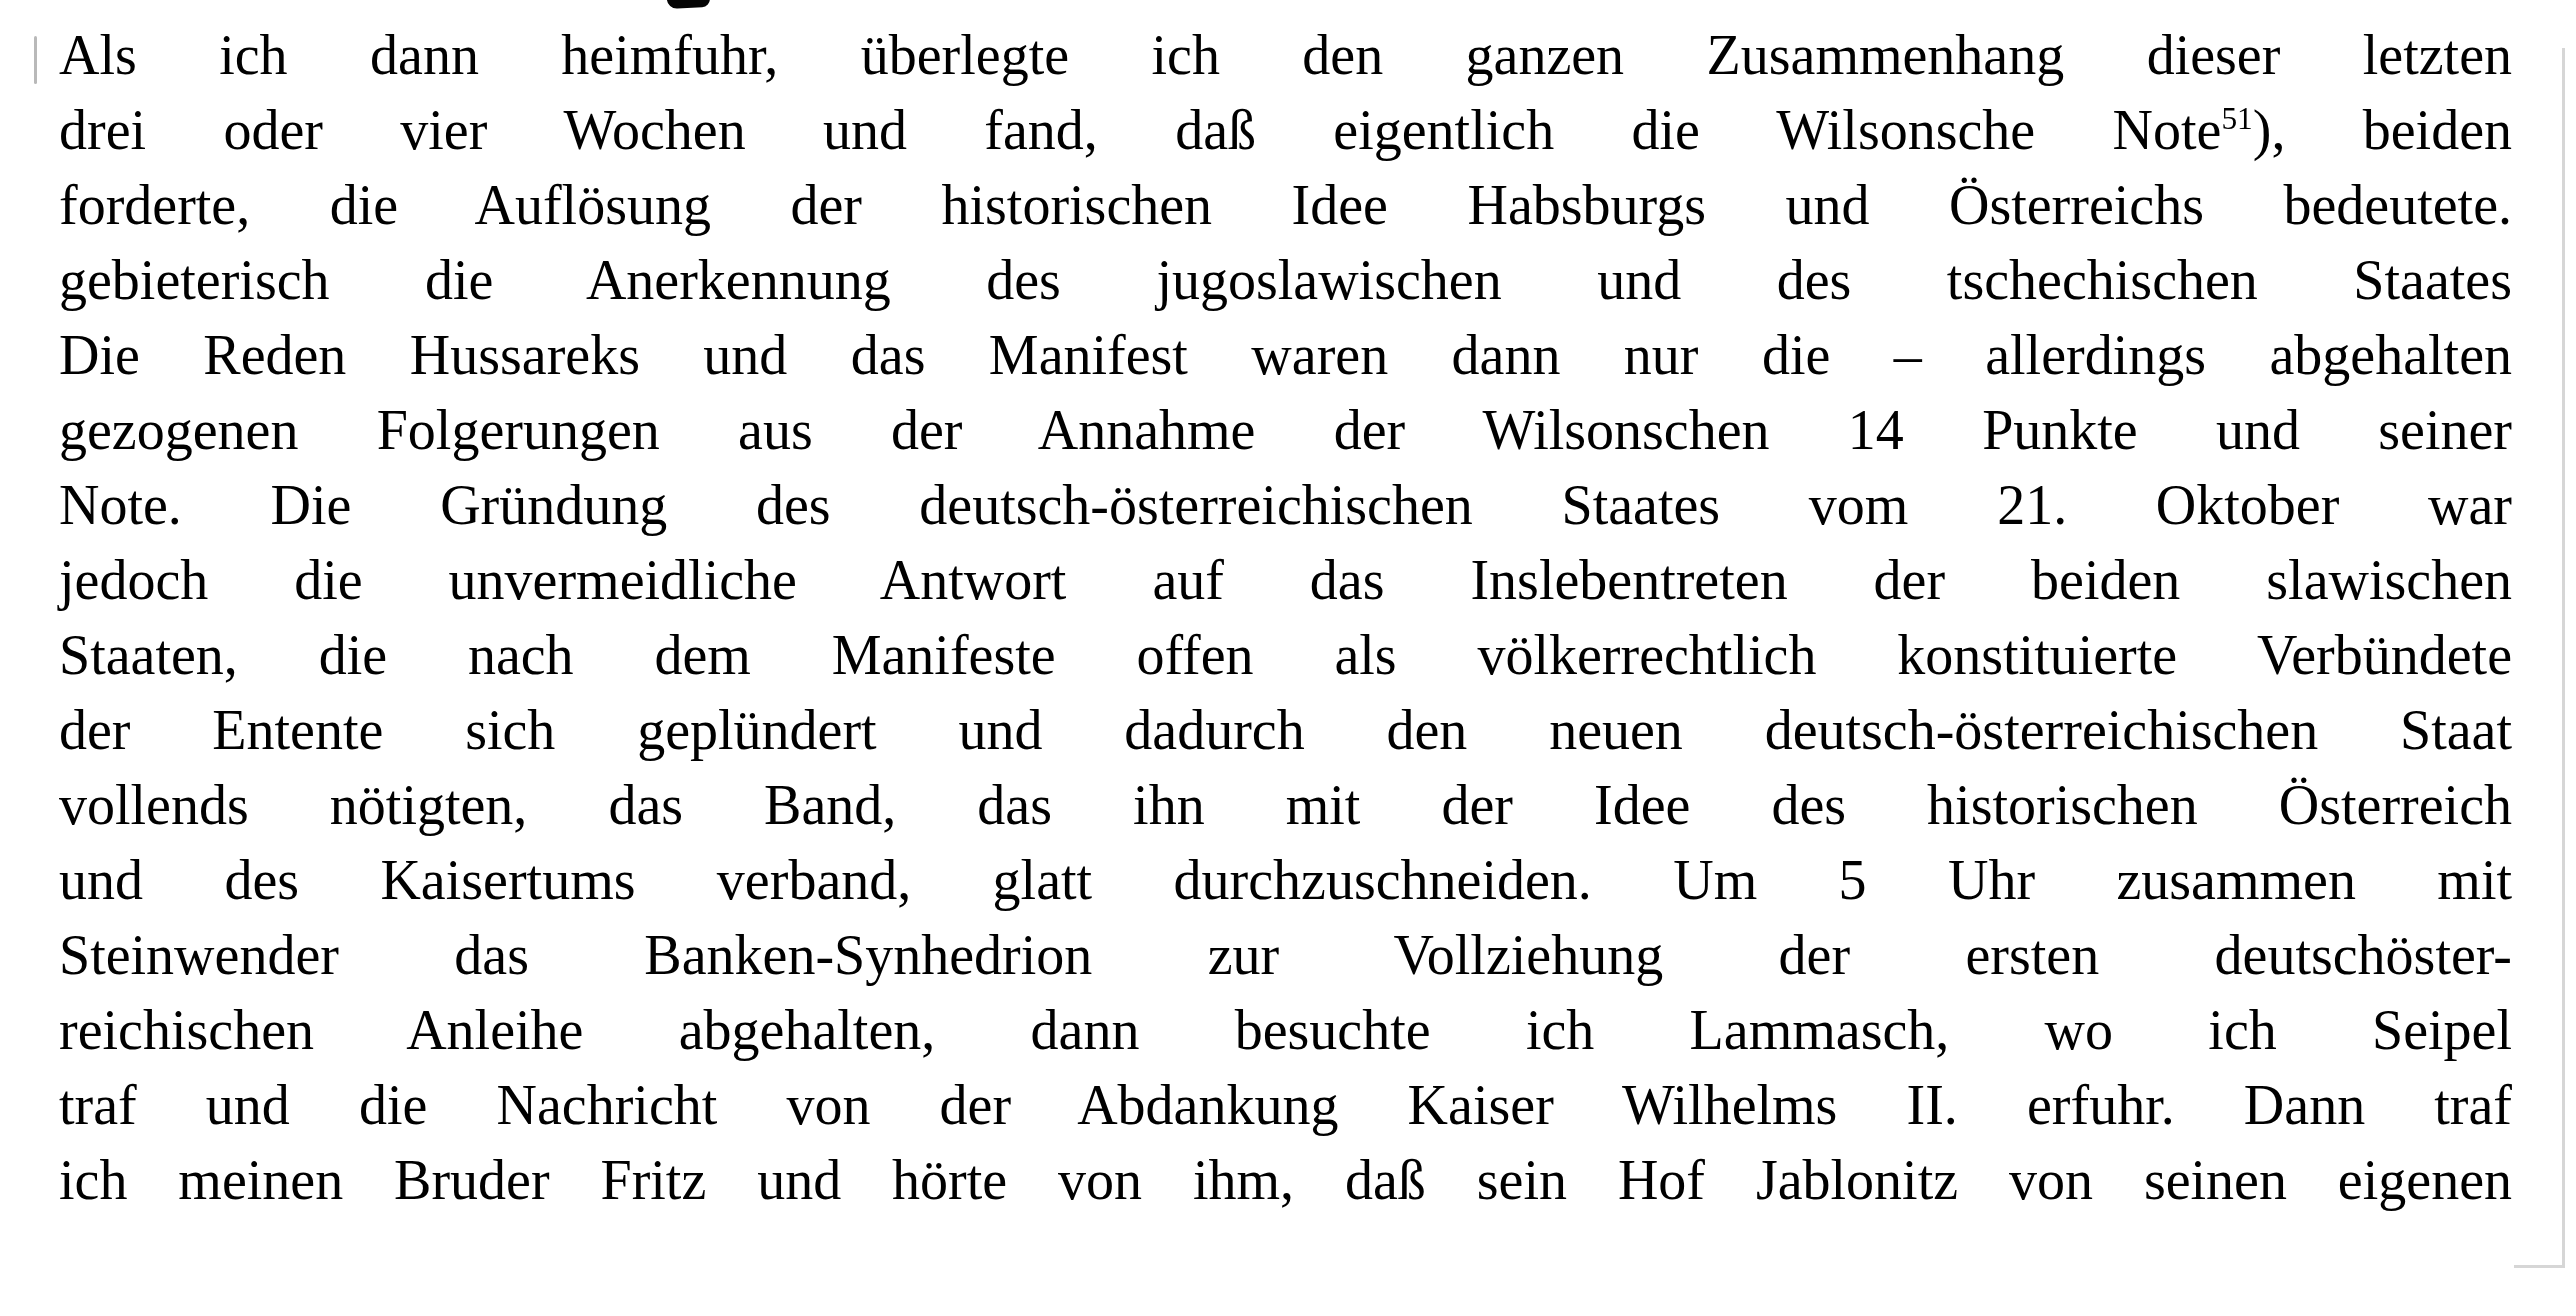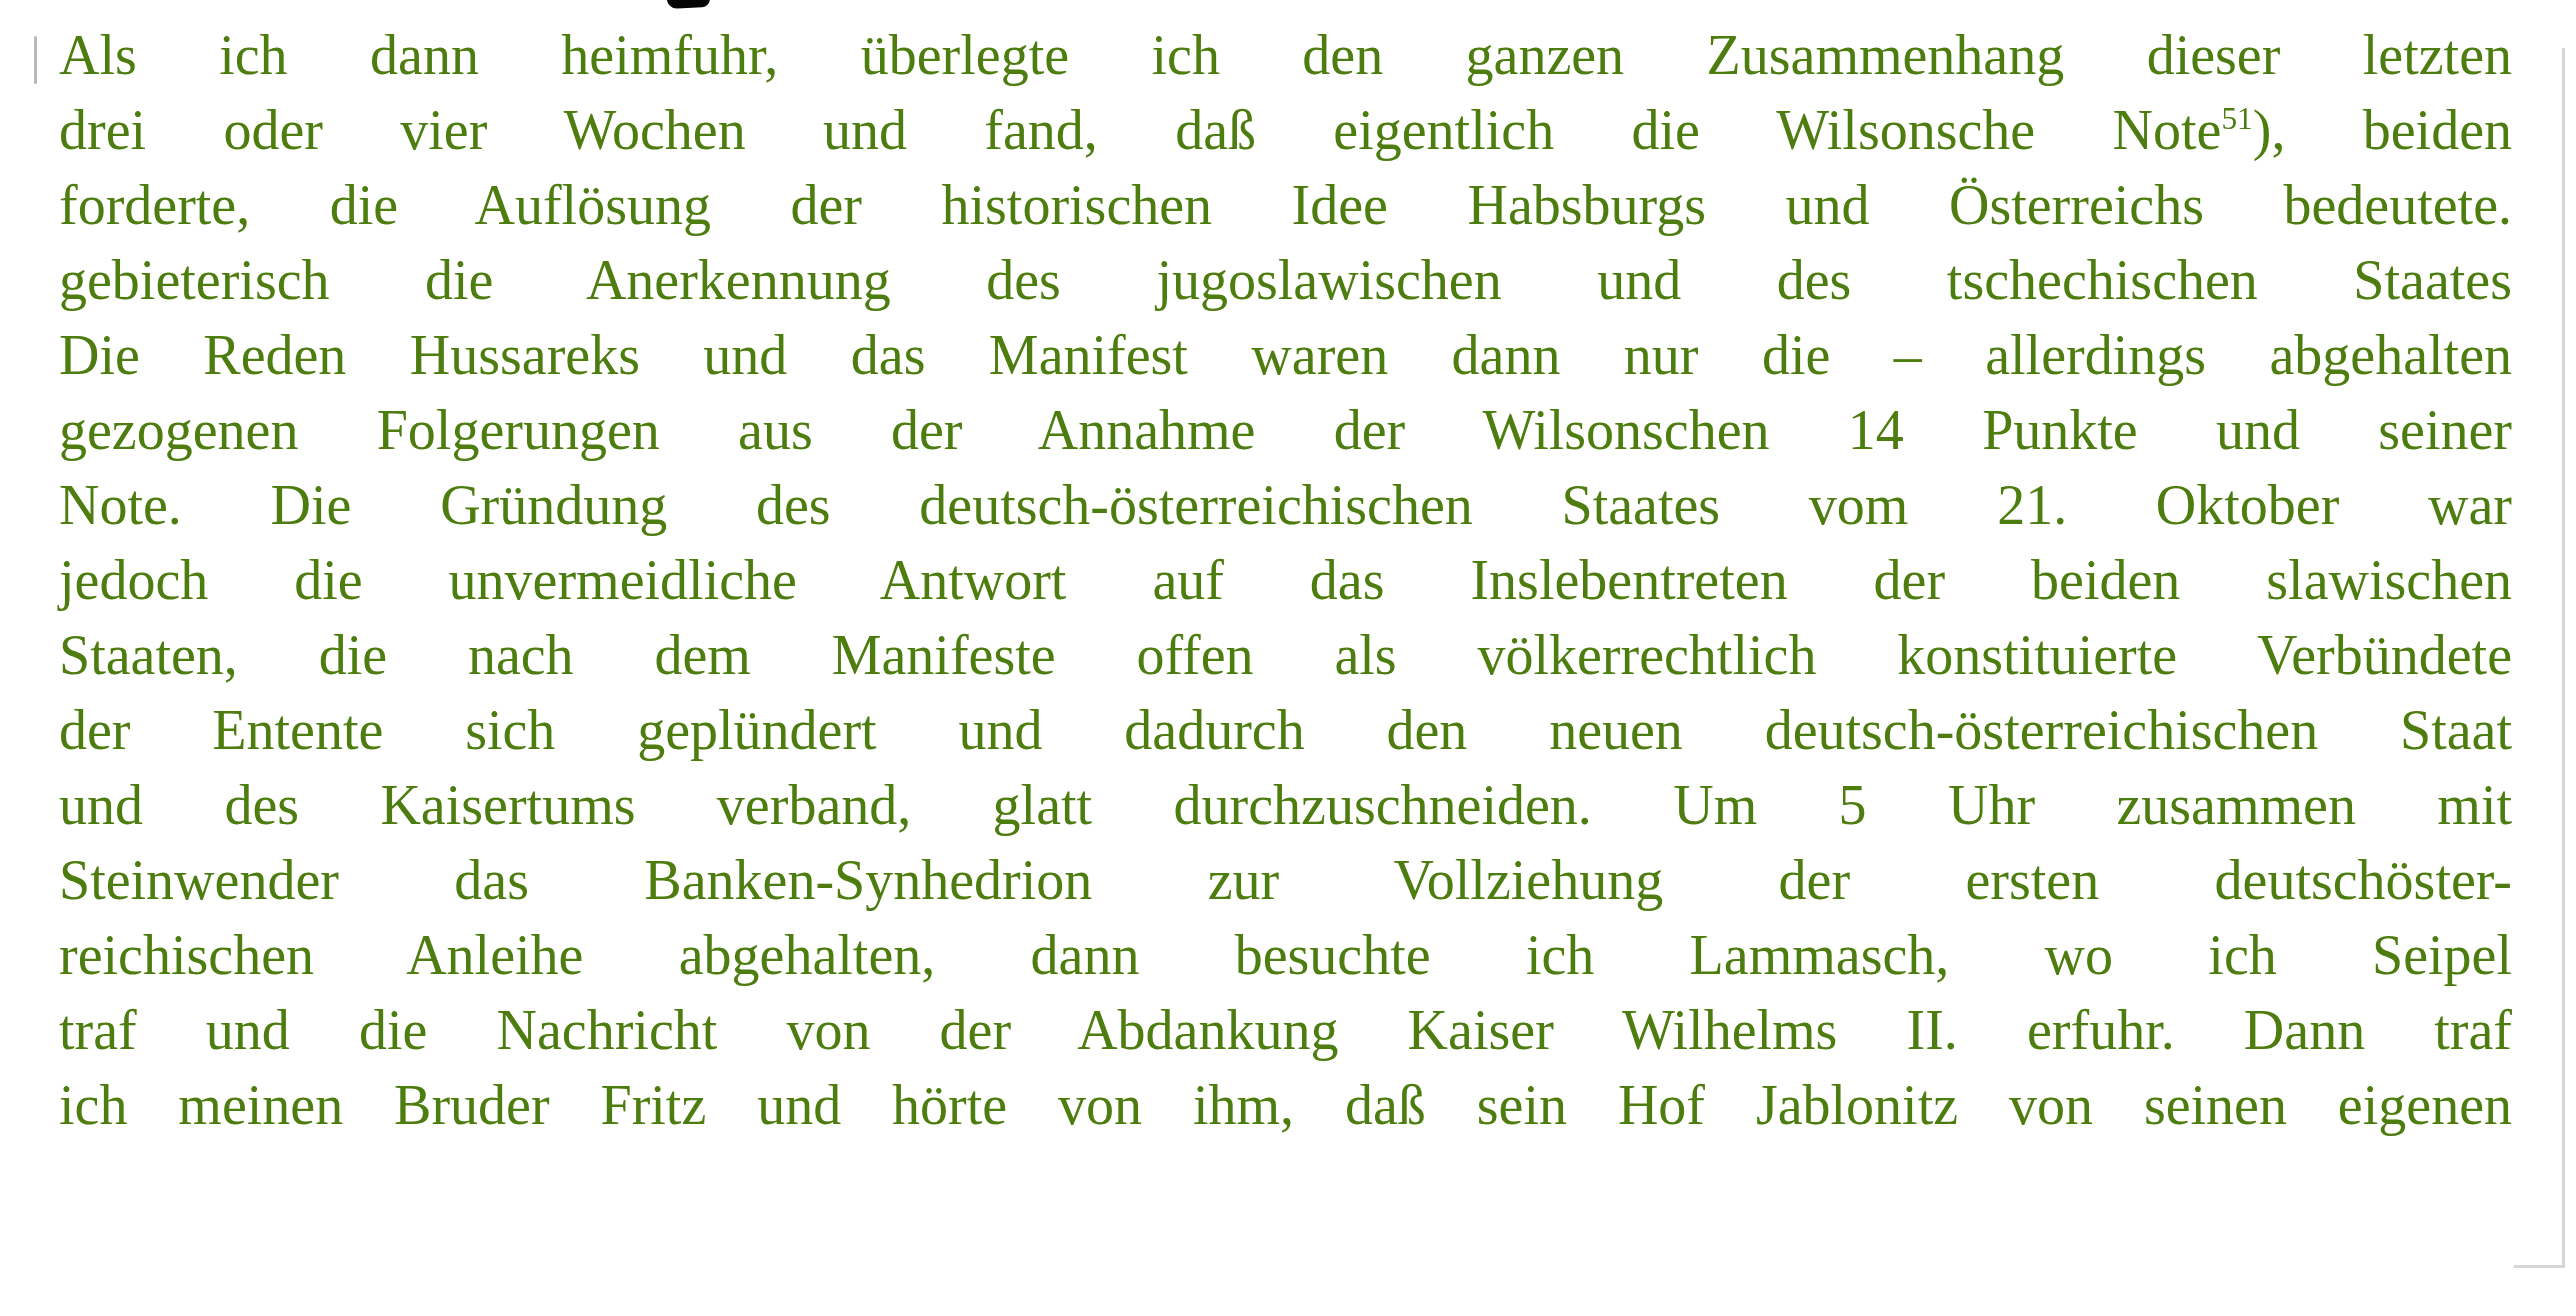--- a/index.html
+++ b/index.html
@@ -17,21 +17,21 @@
   .page {
     position: absolute;
     inset: 0;
     background: #ffffff;
   }
   .text-block {
     position: absolute;
     left: 59px;
     right: 64px;
     top: 18px;
-    color: #4d7c0f;
+    color: #000000;
   }
   .line {
     font-size: 56px;
     line-height: 75px;
     white-space: nowrap;
     text-align: justify;
     text-align-last: justify;
     letter-spacing: 0px;
     font-weight: 500;
   }
@@ -94,20 +94,21 @@
       <div class="line">Als ich dann heimfuhr, überlegte ich den ganzen Zusammenhang dieser letzten</div>
       <div class="line"><span>drei oder vier Wochen und fand, daß eigentlich die Wilsonsche Note</span><sup>51</sup><span>), beiden</span></div>
       <div class="line">forderte, die Auflösung der historischen Idee Habsburgs und Österreichs bedeutete.</div>
       <div class="line">gebieterisch die Anerkennung des jugoslawischen und des tschechischen Staates</div>
       <div class="line">Die Reden Hussareks und das Manifest waren dann nur die – allerdings abgehalten</div>
       <div class="line">gezogenen Folgerungen aus der Annahme der Wilsonschen 14 Punkte und seiner</div>
       <div class="line">Note. Die Gründung des deutsch-österreichischen Staates vom 21. Oktober war</div>
       <div class="line">jedoch die unvermeidliche Antwort auf das Inslebentreten der beiden slawischen</div>
       <div class="line">Staaten, die nach dem Manifeste offen als völkerrechtlich konstituierte Verbündete</div>
       <div class="line">der Entente sich geplündert und dadurch den neuen deutsch-österreichischen Staat</div>
+      <div class="line">vollends nötigten, das Band, das ihn mit der Idee des historischen Österreich</div>
       <div class="line">und des Kaisertums verband, glatt durchzuschneiden. Um 5 Uhr zusammen mit</div>
       <div class="line">Steinwender das Banken-Synhedrion zur Vollziehung der ersten deutschöster-</div>
       <div class="line">reichischen Anleihe abgehalten, dann besuchte ich Lammasch, wo ich Seipel</div>
       <div class="line">traf und die Nachricht von der Abdankung Kaiser Wilhelms II. erfuhr. Dann traf</div>
       <div class="line">ich meinen Bruder Fritz und hörte von ihm, daß sein Hof Jablonitz von seinen eigenen</div>
     </div>
 </div>
 
 
 </body></html>

